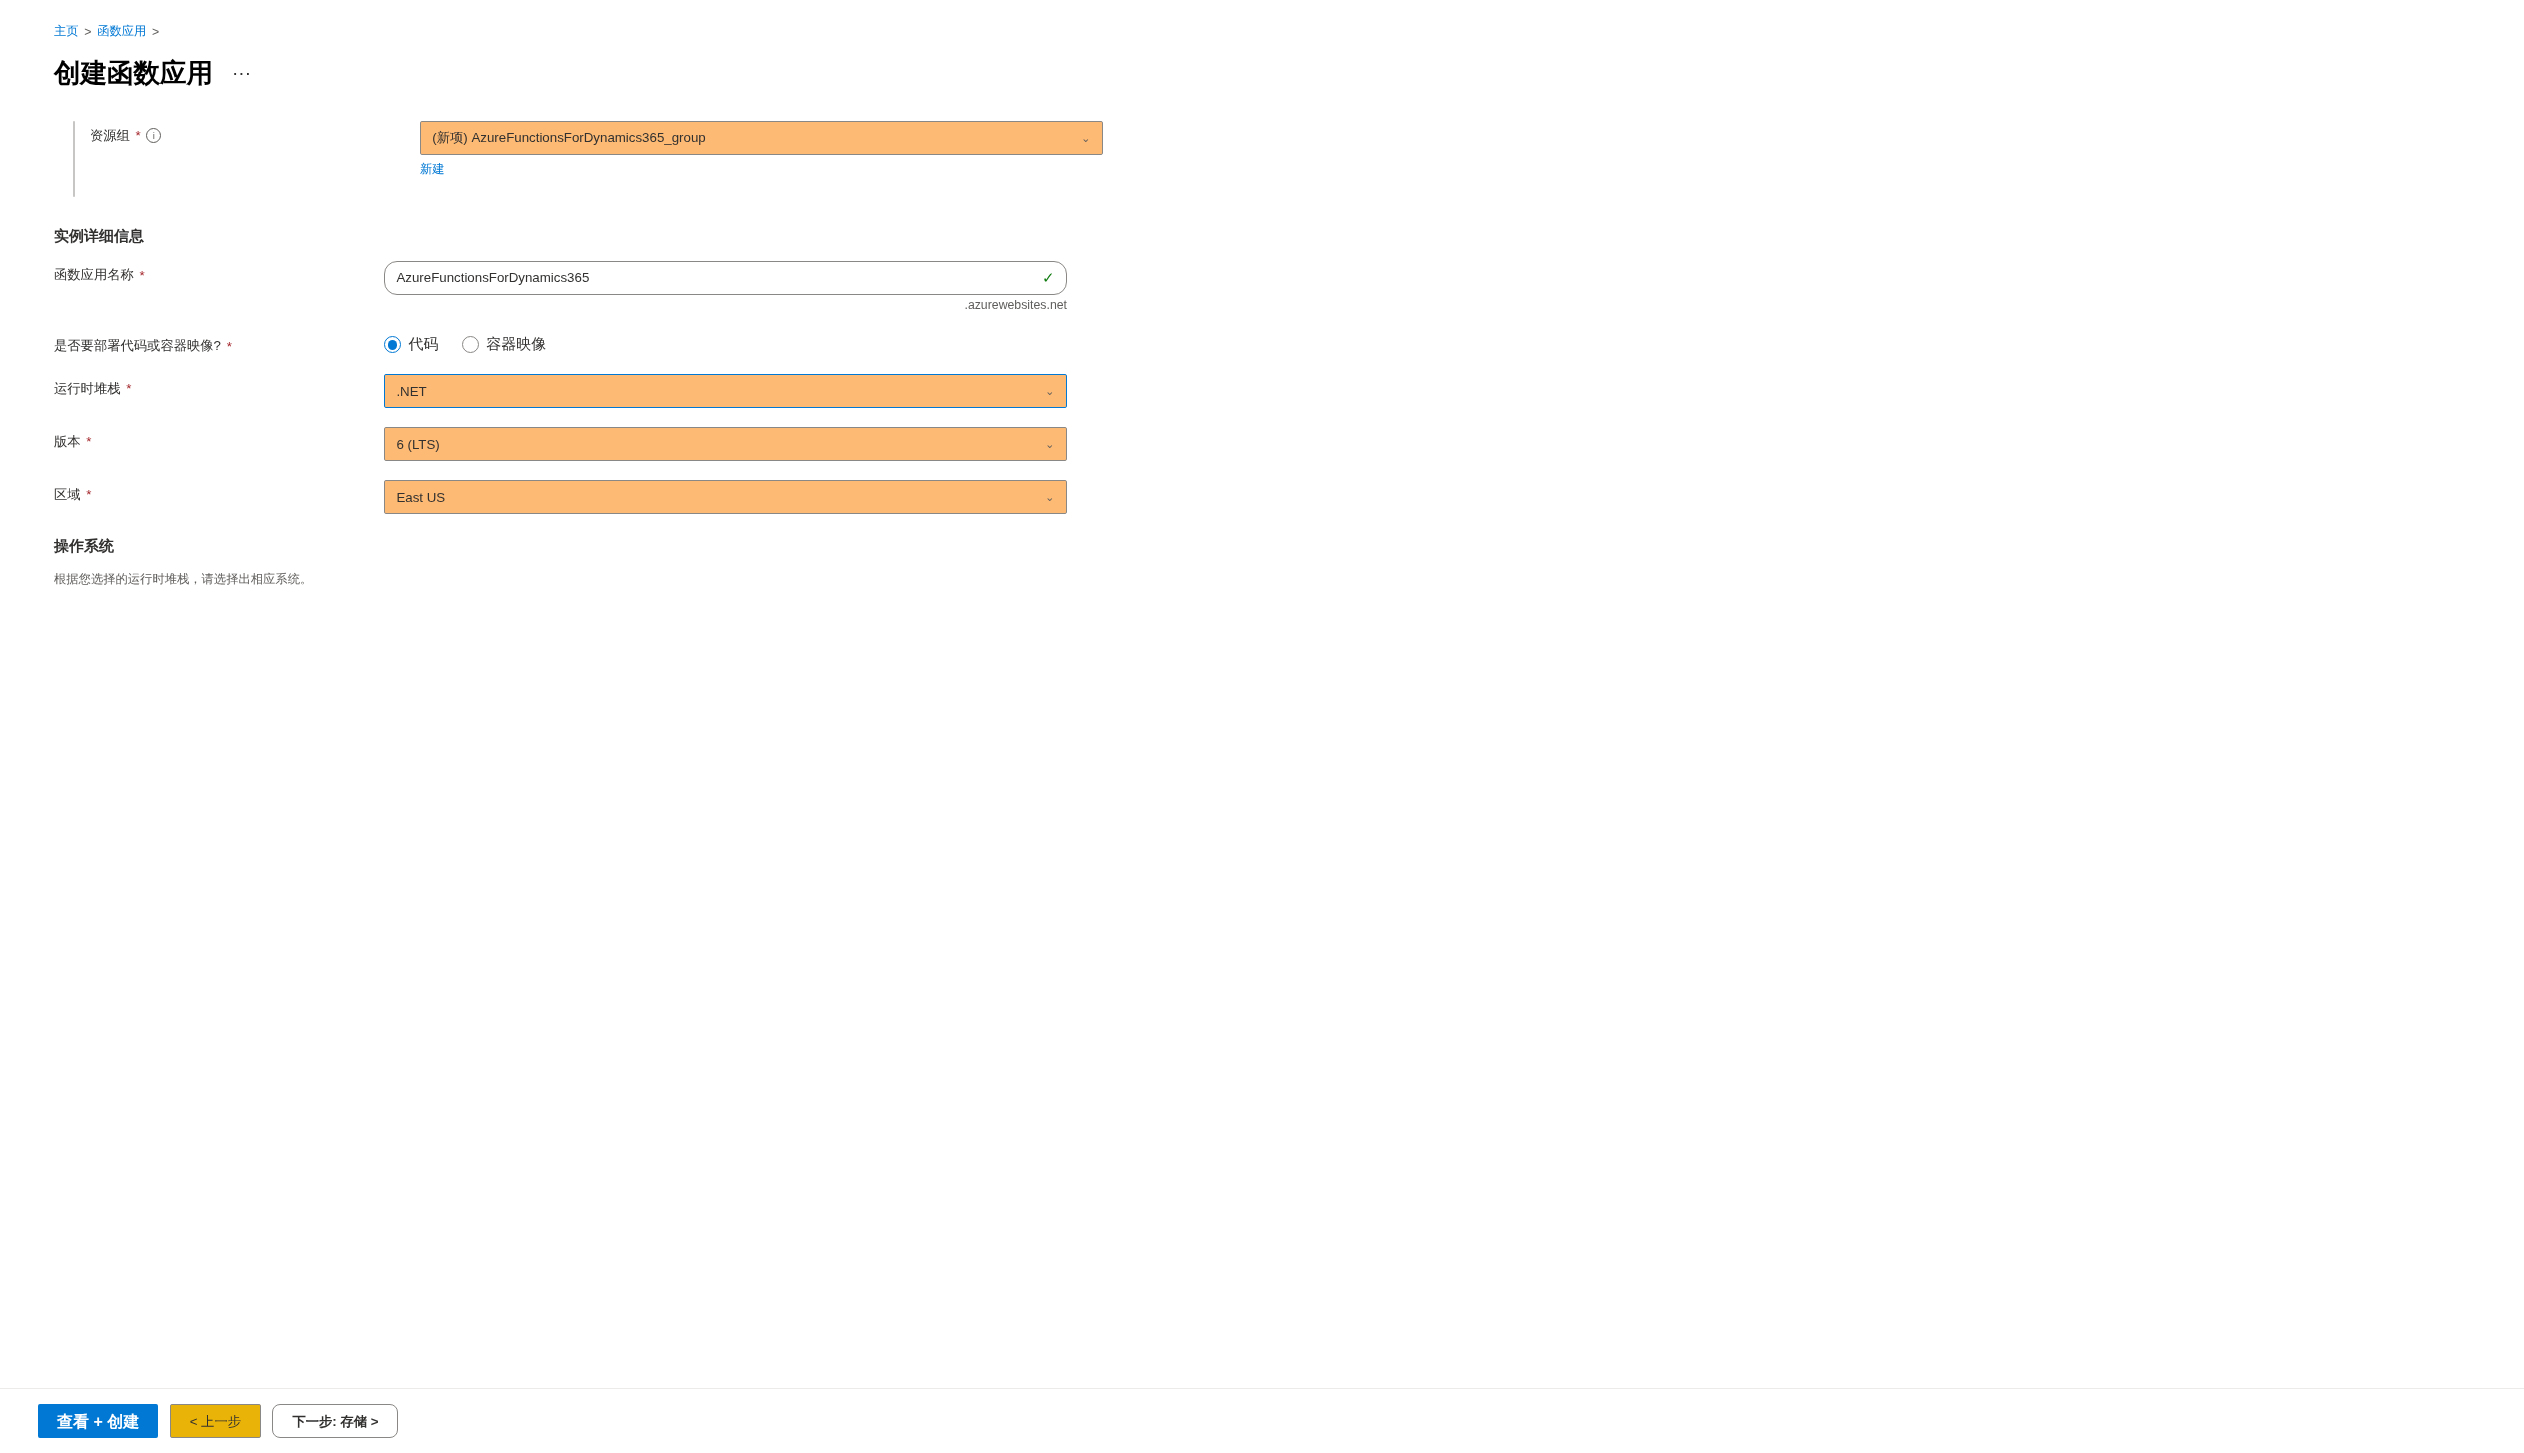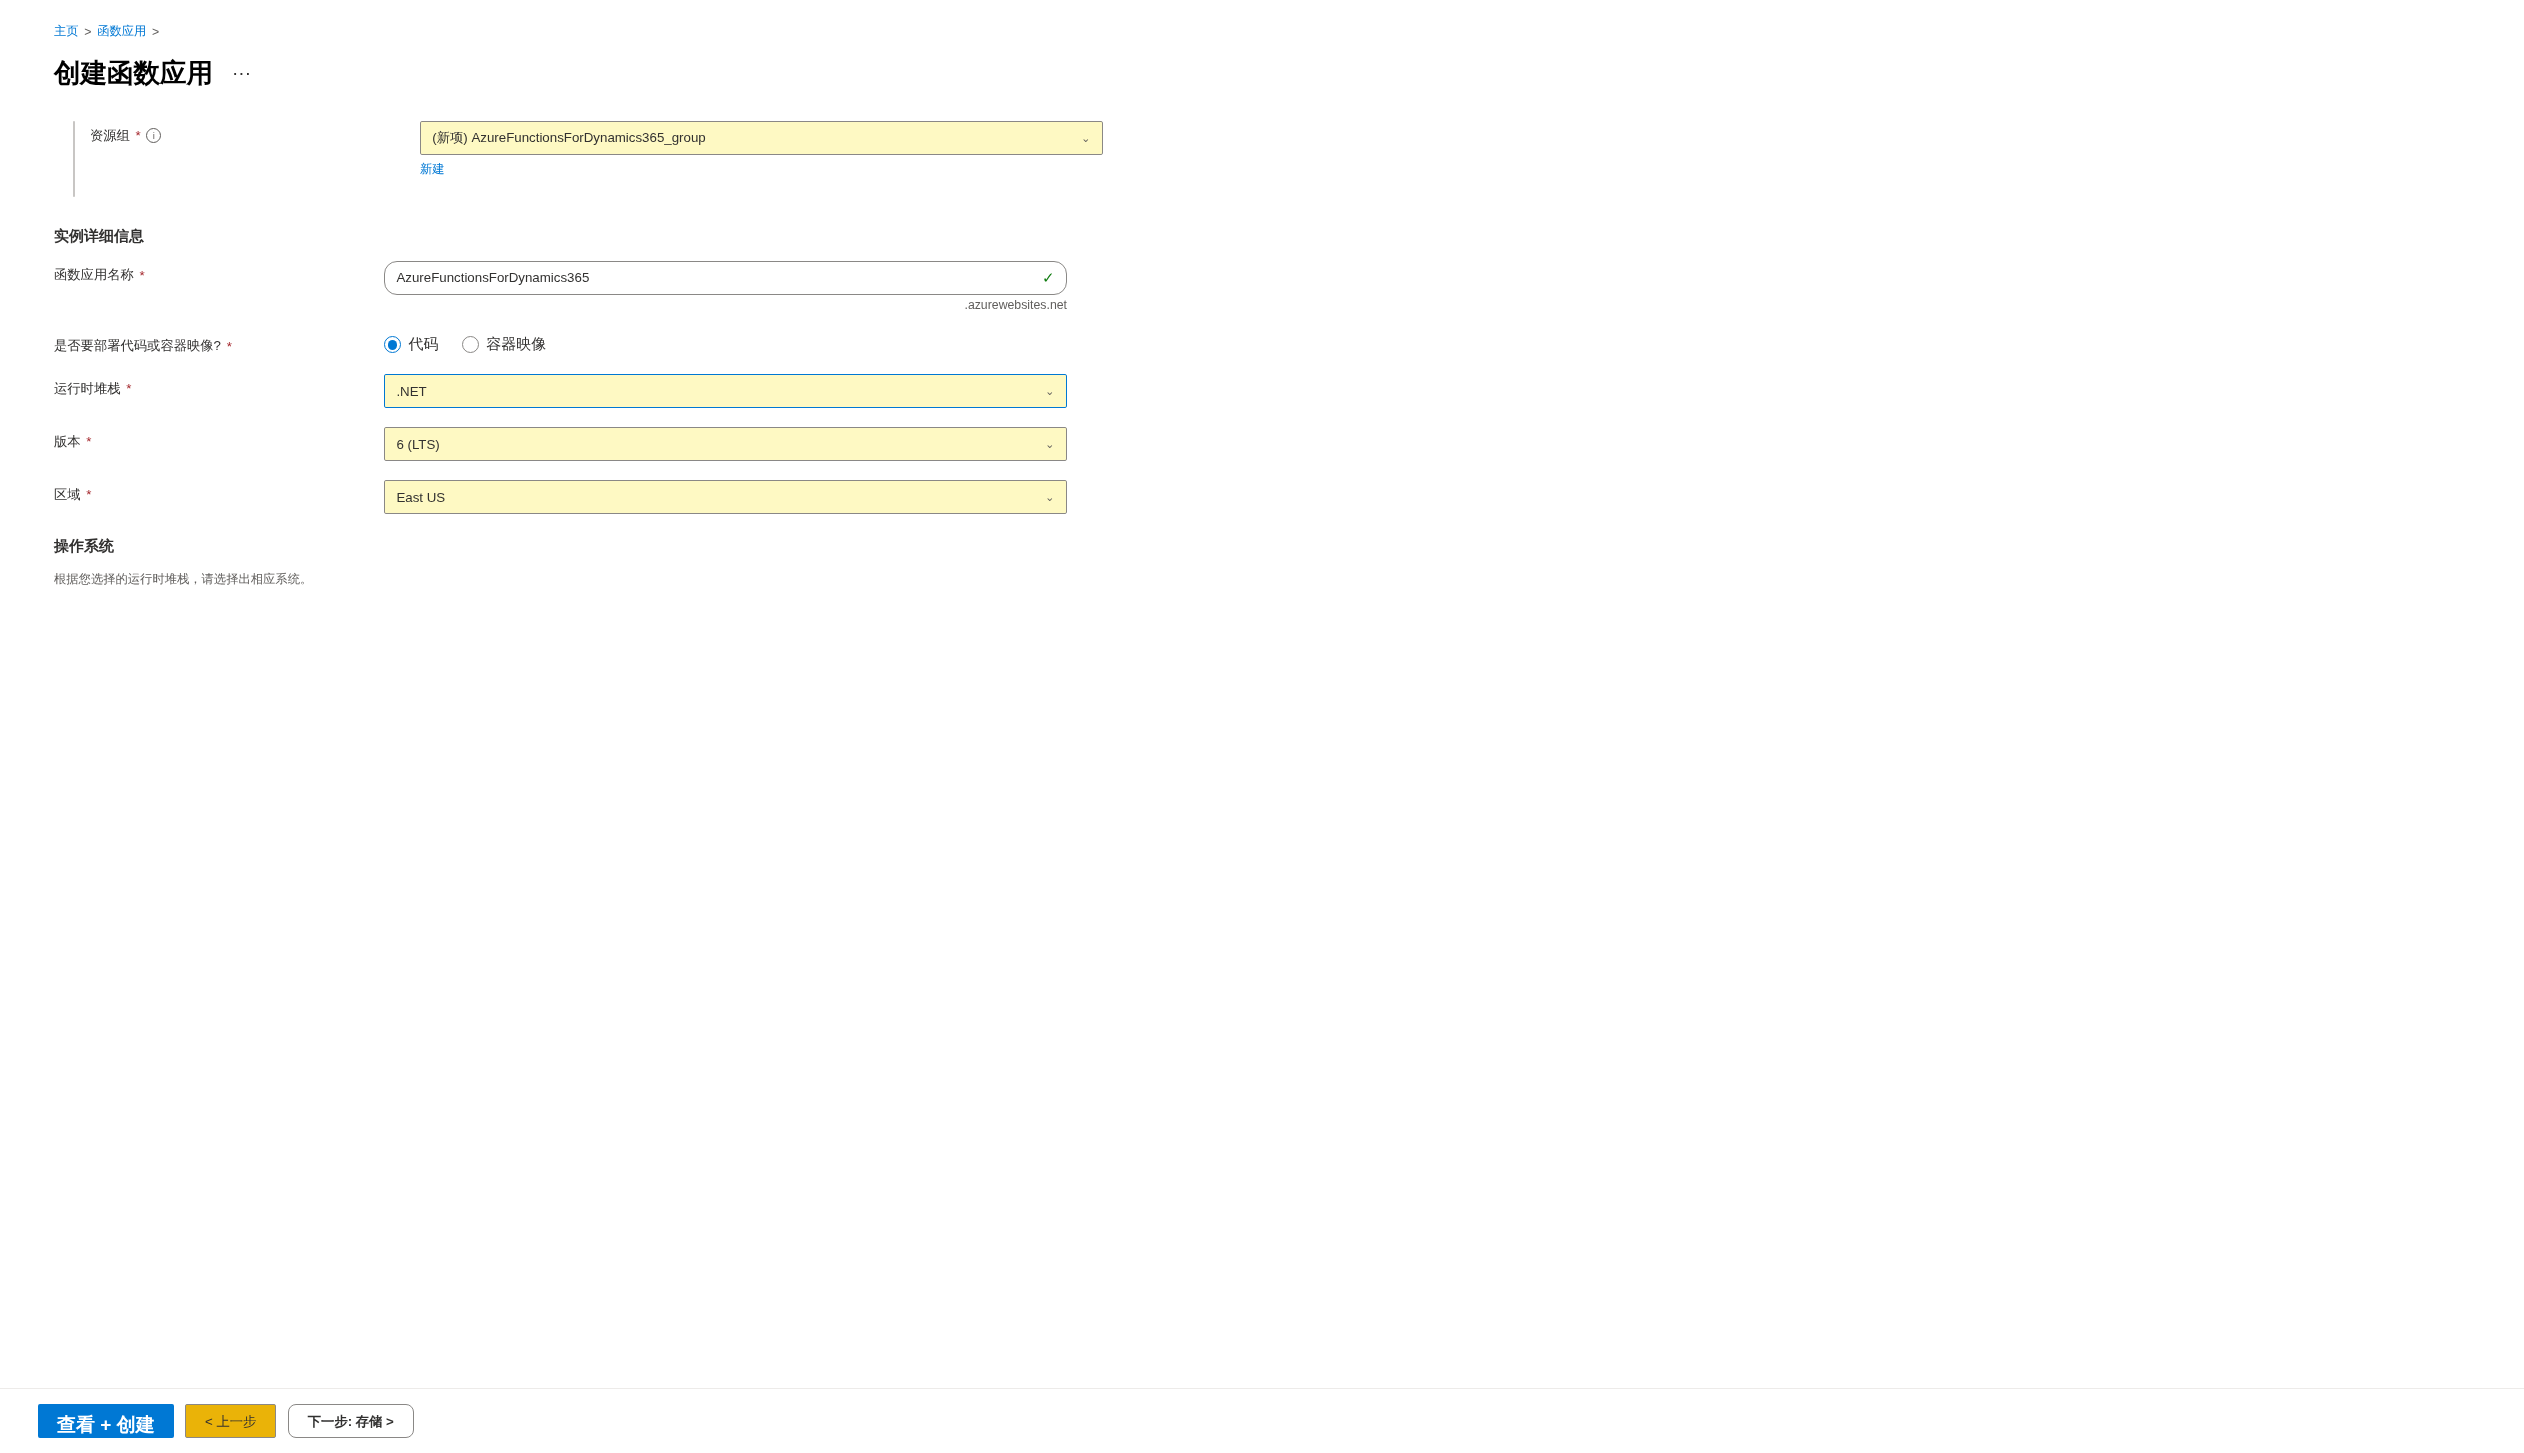--- a/index.html
+++ b/index.html
@@ -92,21 +92,21 @@
       flex: 1;
       max-width: 683px;
     }
     .select-dropdown {
       width: 100%;
       padding: 5.7px 11.4px;
       border: 0.9px solid #8a8886;
       border-radius: 1.9px;
       font-size: 13.3px;
       color: #323130;
-      background: #fef9c3;
+      background: #fdba74;
       cursor: pointer;
       display: flex;
       align-items: center;
       justify-content: space-between;
       height: 34px;
       position: relative;
     }
     .select-dropdown.active {
       border: 1.9px solid #0078d4;
     }
@@ -218,21 +218,21 @@
       padding: 15px 38px;
       display: flex;
       gap: 11.4px;
       align-items: center;
     }
     .btn-primary {
       background: #0078d4;
       color: #fff;
       border: none;
       padding: 7.6px 19px;
-      font-size: 19px;
+      font-size: 16px;
       font-weight: 600;
       border-radius: 1.9px;
       cursor: pointer;
       height: 34px;
     }
     .btn-secondary {
       background: #eab308;
       color: #323130;
       border: 0.9px solid #8a8886;
       padding: 7.6px 19px;

